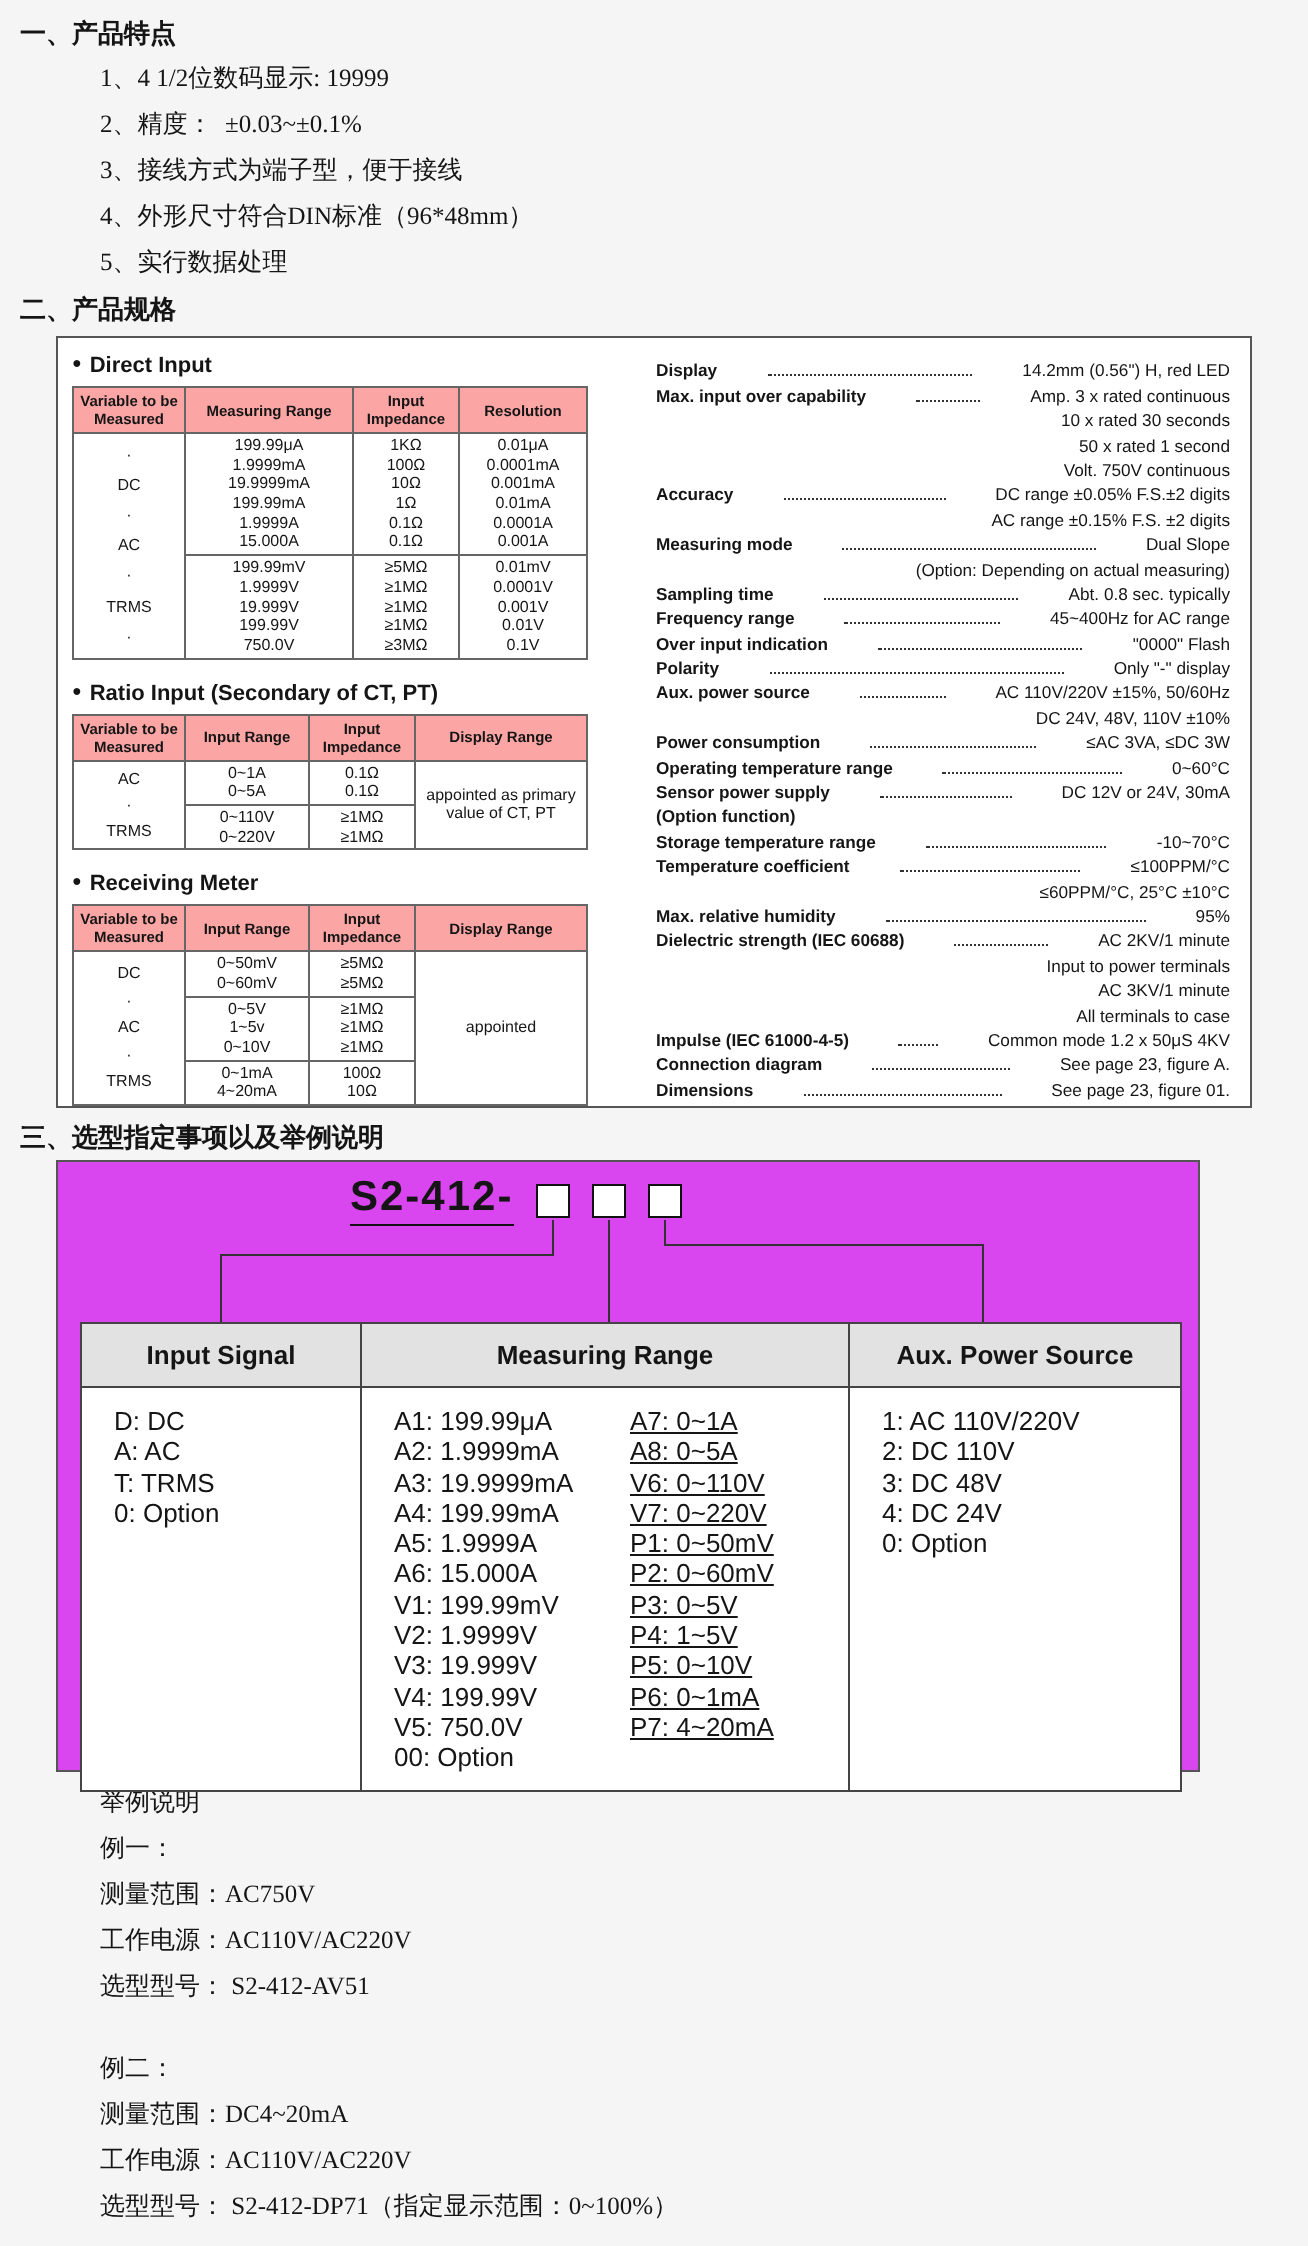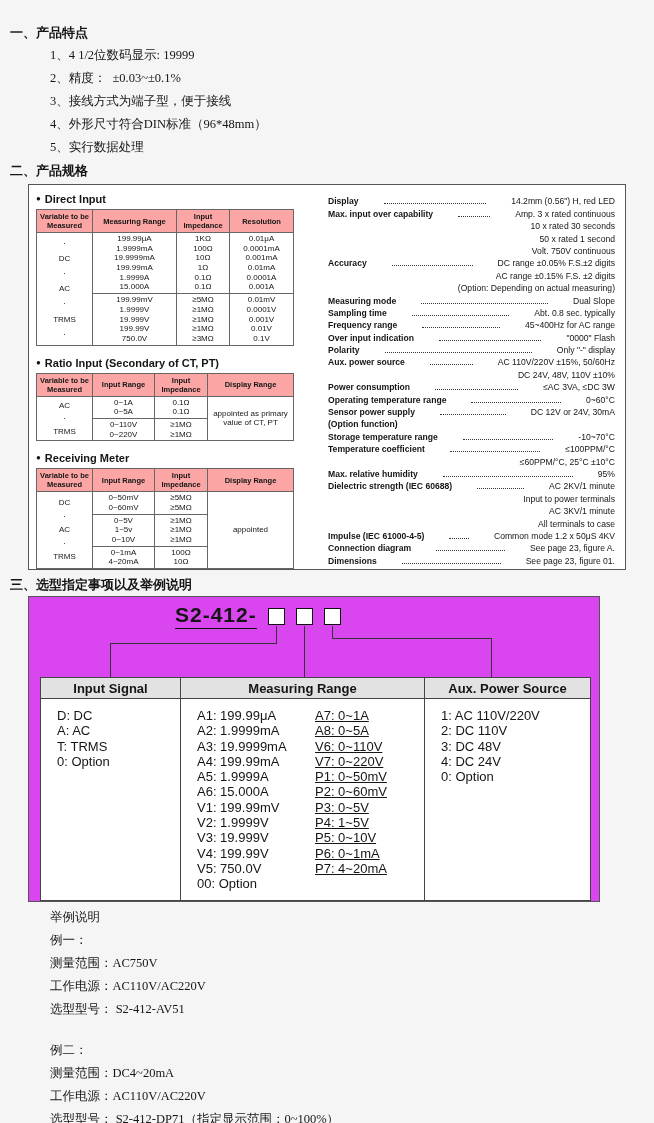--- a/index.html
+++ b/index.html
@@ -1,21 +1,21 @@
 <!DOCTYPE html>
 <html><head>
 <meta charset="utf-8">
 <style>
   * { margin:0; padding:0; box-sizing:border-box; }
   html,body { background:#e9e9e9; }
   .page { position:relative; width:654px; height:1123px; background:#f5f5f5;
           font-family:"Liberation Sans","DejaVu Sans",sans-serif; color:#151515; overflow:hidden; }
 
   
-  .cnblock { padding:21px 0 0 10px; }
+  .cnblock { padding:5px 0 0 10px; }
   .h-cn { font-family:"Liberation Serif","DejaVu Serif",serif; font-weight:bold;
           font-size:13px; height:23px; line-height:23px; white-space:pre; }
   .cn-line { font-family:"Liberation Serif","DejaVu Serif",serif; font-size:12.5px;
           height:23px; line-height:23px; white-space:pre;margin-left:40px; }
 
   
   .spec-box { margin:2px 0 0 28px; width:598px; height:386px; border:1px solid #555;
               background:#fff; display:flex; padding:6px 8px 4px 7px; }
   .spec-left { width:278px; }
   .spec-right { flex:1; padding:3px 2px 0 14px; }
@@ -46,21 +46,21 @@
   .sel-box { position:relative; margin:0 0 0 28px; width:572px; height:306px;
              border:1px solid #555; background:#d946ef; }
   .model-prefix { position:absolute; left:146px; top:6px; font-size:21px; font-weight:bold;
                   letter-spacing:1px; border-bottom:1px solid #111; padding-bottom:1px; }
   .code-box { position:absolute; top:11px; width:17px; height:17px; border:1px solid #111; background:#fff; }
   .cb1{left:239px}.cb2{left:267px}.cb3{left:295px}
   .conn { position:absolute; background:#333; }
 
   table.sel-tbl { position:absolute; left:11px; top:80px; border-collapse:collapse; table-layout:fixed; }
   table.sel-tbl th { border:1px solid #444; background:#e2e2e2; font-size:13px; font-weight:bold;
-                     height:21px; text-align:center; }
+                     height:32px; text-align:center; }
   table.sel-tbl td { border:1px solid #444; vertical-align:top; padding:9px 0 8px 16px;
                      font-size:13px; background:#fff; }
   .opt { height:15.3px; line-height:15.3px; white-space:nowrap; }
   .two-col { display:flex; }
   .two-col .colA { width:118px; }
   .two-col .colB { flex:1;text-decoration:underline; }
   .cw1{width:140px}.cw2{width:244px}.cw3{width:166px}
 
   
   .examples { padding:4px 0 0 10px; }
@@ -280,29 +280,29 @@
       <div class="spec-row">
           <span class="lbl">Accuracy</span>
           <span class="dots"></span>
           <span class="val">DC range ±0.05% F.S.±2 digits</span>
         </div>
       <div class="spec-row cont">
           <span class="lbl"></span>
           <span class="dots"></span>
           <span class="val">AC range ±0.15% F.S. ±2 digits</span>
         </div>
+      <div class="spec-row">
+          <span class="lbl">Measuring mode</span>
+          <span class="dots"></span>
+          <span class="val">Dual Slope</span>
+        </div>
       <div class="spec-row cont">
           <span class="lbl"></span>
           <span class="dots"></span>
           <span class="val">(Option: Depending on actual measuring)</span>
-        </div>
-      <div class="spec-row">
-          <span class="lbl">Measuring mode</span>
-          <span class="dots"></span>
-          <span class="val">Dual Slope</span>
         </div>
       <div class="spec-row">
           <span class="lbl">Sampling time</span>
           <span class="dots"></span>
           <span class="val">Abt. 0.8 sec. typically</span>
         </div>
       <div class="spec-row">
           <span class="lbl">Frequency range</span>
           <span class="dots"></span>
           <span class="val">45~400Hz for AC range</span>

